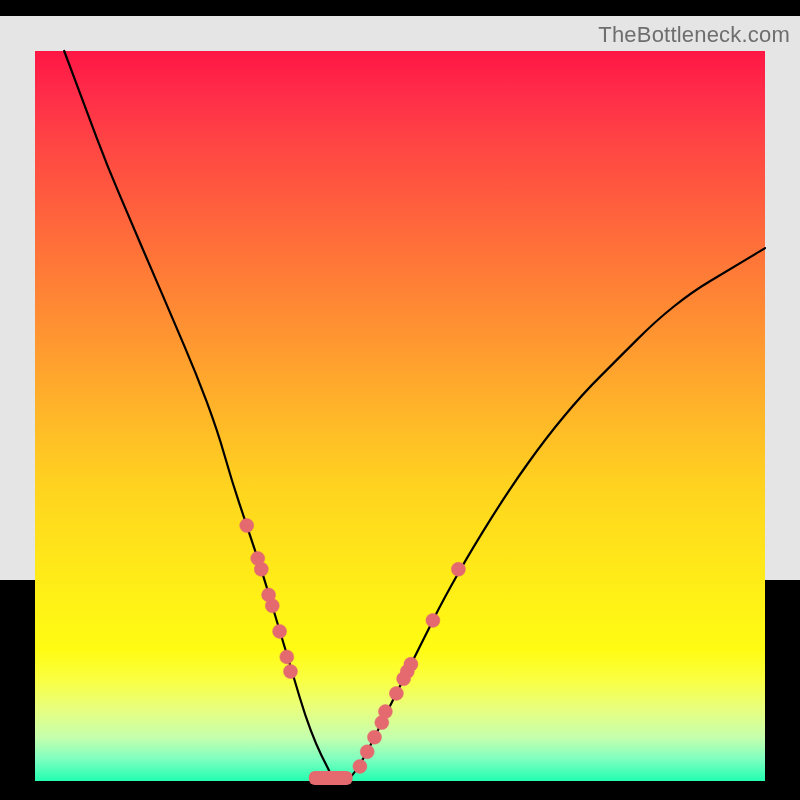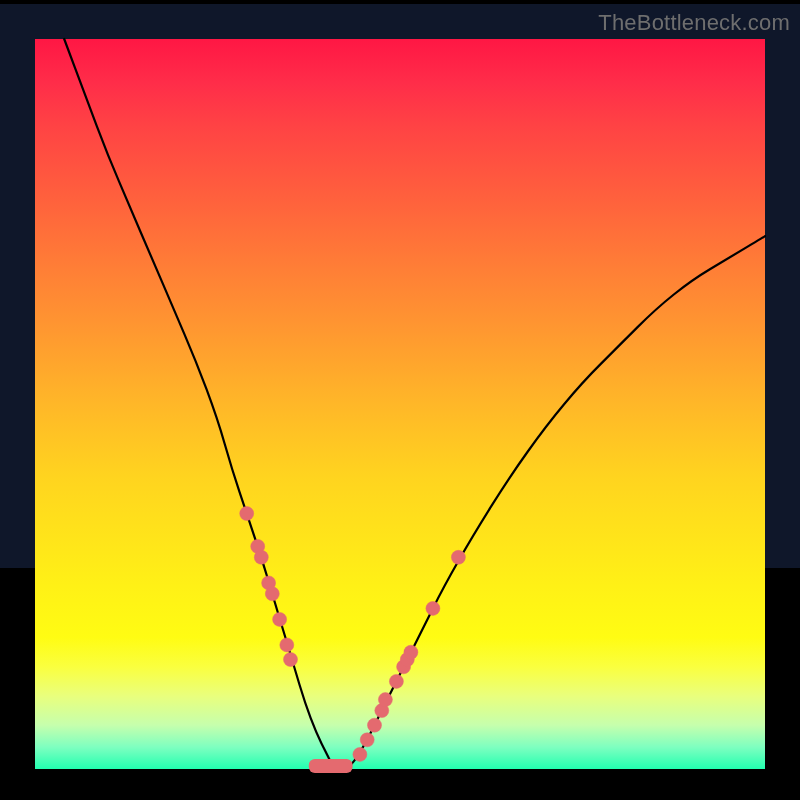--- a/index.html
+++ b/index.html
@@ -6,25 +6,25 @@
     margin: 0;
     padding: 0;
     width: 800px;
     height: 800px;
     background: #000;
     overflow: hidden;
     font-family: Arial, Helvetica, sans-serif;
   }
   .frame {
     position: absolute;
-    top: 4px;
+    top: 16px;
     left: 0;
     width: 800px;
     height: 564px;
-    background: #0f172a;
+    background: #e5e5e5;
   }
   .plot-area {
     position: absolute;
     top: 35px;
     left: 35px;
     width: 730px;
     height: 730px;
     
     background: linear-gradient(
       to bottom,

